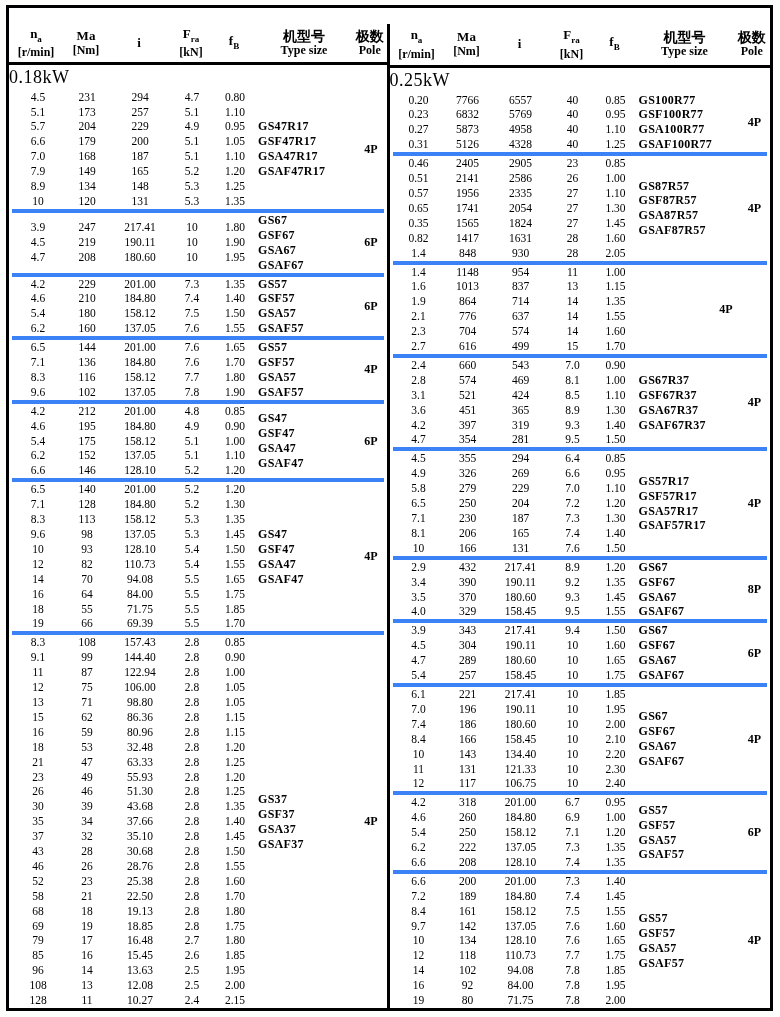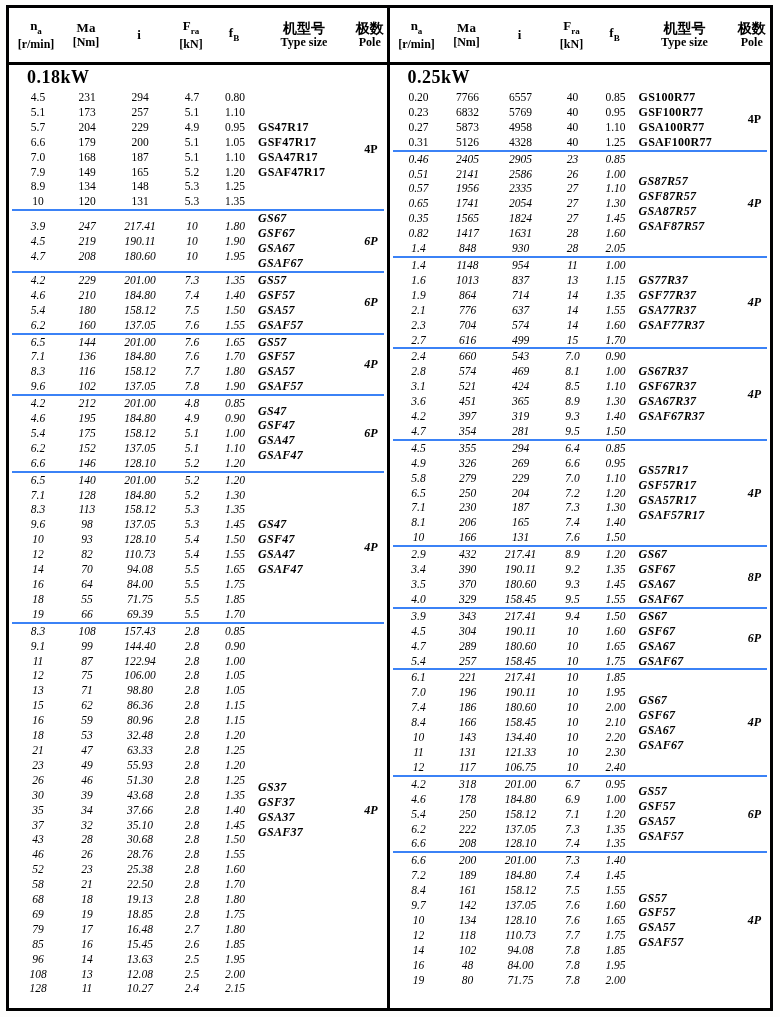--- a/index.html
+++ b/index.html
@@ -10,21 +10,21 @@
     color:#000;
   }
   .page { position:relative; width:780px; height:1017px; background:#fdfdfc; }
   .table-frame {
     position:absolute; left:6px; top:5px; width:767px; height:1006px;
     background:#fff;
     border:3px solid #000;
     display:flex;
   }
   .half {
-    width:50%; display:flex; flex-direction:column; overflow:hidden;
+    width:50%; display:flex; flex-direction:column; overflow:hidden;margin-top:16px;
   }
   .half.left { border-right:3px solid #000; }
 
   
   .col-header {
     height:57px;
     border-bottom:3px solid #000;
     display:grid;
     grid-template-columns:54px 46px 60px 44px 42px 98px 1fr;
     align-items:center;
@@ -34,30 +34,30 @@
     font-weight:bold; line-height:14px;
   }
   .hcell .base { font-size:13px; }
   .hcell .base sub { font-size:9px; }
   .hcell .unit { font-size:12px;text-align:center; }
   .hcell:last-child .unit { font-family:Liberation Serif, serif; font-size:12px; }
   .hcell:nth-child(6) .base, .hcell:nth-child(7) .base { font-size:14px; font-family:"Liberation Sans","DejaVu Sans",sans-serif; }
 
   
   .section-title {
-    font-size:18px; font-weight:bold; line-height:25px; padding-left:18px;
+    font-size:18px; font-weight:normal; line-height:25px; padding-left:0;
     letter-spacing:0.5px;
   }
   .group {
     display:grid;
     grid-template-columns:246px 100px 1fr;
     align-items:center;
     margin:0 3px;
   }
-  .group + .group { border-top:2px solid #3b82f6;font-style:italic; }
+  .group + .group { border-top:4px solid #3b82f6; }
   .g-data { width:100%; }
   .g-row {
     display:grid;
     grid-template-columns:52px 46px 60px 44px 42px;
     line-height:14.9px;
   }
   .g-cell { text-align:center; font-size:11.5px; white-space:pre; }
   .g-models { font-weight:bold; font-size:12px; line-height:14.9px; letter-spacing:0.3px; }
   .g-pole { font-weight:bold; font-size:12px; text-align:right; padding-right:6px; }
 </style>
@@ -757,26 +757,20 @@
                 <span class="g-cell">1.60</span>
               </div>
               <div class="g-row">
                 <span class="g-cell">2.7</span>
                 <span class="g-cell">616</span>
                 <span class="g-cell">499</span>
                 <span class="g-cell">15</span>
                 <span class="g-cell">1.70</span>
               </div>
             </div>
-            <div class="g-models">
-              <div class="model-line">GS77R37</div>
-              <div class="model-line">GSF77R37</div>
-              <div class="model-line">GSA77R37</div>
-              <div class="model-line">GSAF77R37</div>
-            </div>
             <div class="g-pole">4P</div>
           </div>
           <div class="group">
             <div class="g-data">
               <div class="g-row">
                 <span class="g-cell">2.4</span>
                 <span class="g-cell">660</span>
                 <span class="g-cell">543</span>
                 <span class="g-cell">7.0</span>
                 <span class="g-cell">0.90</span>
@@ -1027,21 +1021,21 @@
             <div class="g-data">
               <div class="g-row">
                 <span class="g-cell">4.2</span>
                 <span class="g-cell">318</span>
                 <span class="g-cell">201.00</span>
                 <span class="g-cell">6.7</span>
                 <span class="g-cell">0.95</span>
               </div>
               <div class="g-row">
                 <span class="g-cell">4.6</span>
-                <span class="g-cell">178</span>
+                <span class="g-cell">260</span>
                 <span class="g-cell">184.80</span>
                 <span class="g-cell">6.9</span>
                 <span class="g-cell">1.00</span>
               </div>
               <div class="g-row">
                 <span class="g-cell">5.4</span>
                 <span class="g-cell">250</span>
                 <span class="g-cell">158.12</span>
                 <span class="g-cell">7.1</span>
                 <span class="g-cell">1.20</span>
@@ -1115,21 +1109,21 @@
               </div>
               <div class="g-row">
                 <span class="g-cell">14</span>
                 <span class="g-cell">102</span>
                 <span class="g-cell">94.08</span>
                 <span class="g-cell">7.8</span>
                 <span class="g-cell">1.85</span>
               </div>
               <div class="g-row">
                 <span class="g-cell">16</span>
-                <span class="g-cell">48</span>
+                <span class="g-cell">92</span>
                 <span class="g-cell">84.00</span>
                 <span class="g-cell">7.8</span>
                 <span class="g-cell">1.95</span>
               </div>
               <div class="g-row">
                 <span class="g-cell">19</span>
                 <span class="g-cell">80</span>
                 <span class="g-cell">71.75</span>
                 <span class="g-cell">7.8</span>
                 <span class="g-cell">2.00</span>

